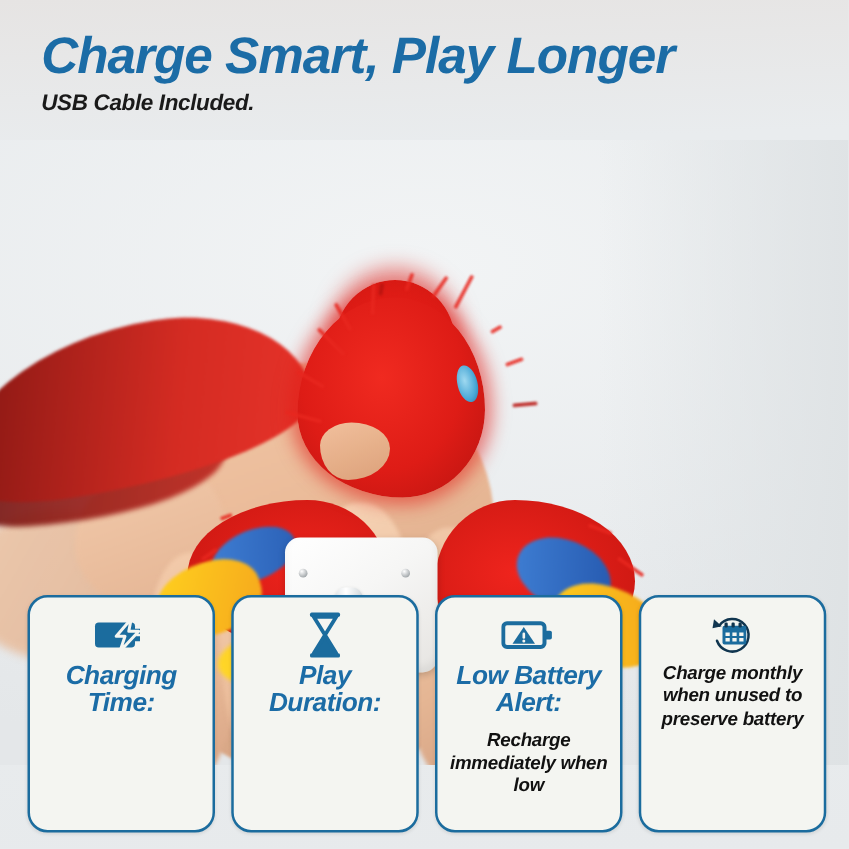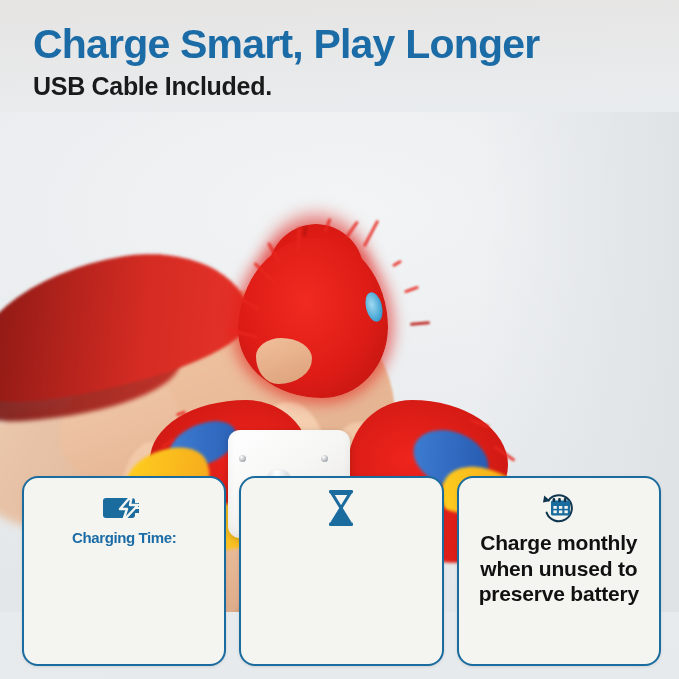--- a/index.html
+++ b/index.html
@@ -13,20 +13,21 @@
     font-family: "Liberation Sans", sans-serif;
     background: #e9ecee;
   }
 
   #infographic {
     position: relative;
     width: 679px;
     height: 679px;
     background: linear-gradient(178deg, #e6e4e3 0%, #e9ecee 18%, #eaedee 60%, #e7eaec 100%);
     overflow: hidden;
+    font-style: italic;
   }
 
   
   .header {
     position: absolute;
     left: 33px;
     top: 22px;
     width: 620px;
     z-index: 6;
   }
@@ -34,21 +35,21 @@
     margin: 0;
     font-size: 41px;
     font-weight: bold;
     letter-spacing: -0.8px;
     line-height: 1.08;
     color: #1b6ca6;
     white-space: nowrap;
   }
   .subtitle {
     margin: 6px 0 0 0;
-    font-size: 25px;
+    font-size: 18px;
     font-weight: bold;
     letter-spacing: -0.3px;
     color: #1a1a1a;
     white-space: nowrap;
   }
 
   
   .photo {
     position: absolute;
     left: 0;
@@ -296,30 +297,30 @@
   }
   .card-icon {
     height: 40px;
     display: flex;
     align-items: center;
     justify-content: center;
     margin-bottom: 2px;
   }
   .card-title {
     color: #1b6ca6;
-    font-size: 15px;
+    font-size: 21px;
     font-weight: bold;
     line-height: 1.06;
     text-align: center;
     letter-spacing: -0.4px;
     margin: 0 0 9px 0;
   }
   .card-body {
     color: #111111;
-    font-size: 21px;
+    font-size: 15px;
     font-weight: bold;
     line-height: 1.22;
     text-align: center;
     letter-spacing: -0.2px;
     margin: 0;
   }
 </style>
 </head>
 <body>
 
@@ -403,22 +404,36 @@
 
     <div class="card">
       <div class="card-icon">
         <svg width="30" height="38" viewBox="0 0 30 38" aria-hidden="true">
           <rect x="3" y="1" width="24" height="3.4" rx="1.3" fill="#1b6c9e"></rect>
           <rect x="3" y="33.6" width="24" height="3.4" rx="1.3" fill="#1b6c9e"></rect>
           <path d="M6 4.4 h18 L15 19 z" fill="none" stroke="#1b6c9e" stroke-width="3"></path>
           <path d="M6 33.6 h18 L15 19 z" fill="#1b6c9e" stroke="#1b6c9e" stroke-width="3" stroke-linejoin="round"></path>
         </svg>
       </div>
+      <div class="card-title">Play Duration:</div>
     </div>
 
+    <div class="card">
+      <div class="card-icon">
+        <svg width="44" height="26" viewBox="0 0 44 26" aria-hidden="true">
+          <rect x="1.6" y="3.6" width="33" height="19" rx="3" fill="none" stroke="#1b6c9e" stroke-width="3.2"></rect>
+          <path d="M35 9.5 h4 a1.5 1.5 0 0 1 1.5 1.5 v4 a1.5 1.5 0 0 1 -1.5 1.5 h-4 z" fill="#1b6c9e"></path>
+          <path d="M18 6.6 L27 20 H9 z" fill="#1b6c9e"></path>
+          <rect x="17" y="11" width="2.1" height="5" rx="1" fill="#f4f5f1"></rect>
+          <circle cx="18.05" cy="17.8" r="1.2" fill="#f4f5f1"></circle>
+        </svg>
+      </div>
+      <div class="card-title">Low Battery Alert:</div>
+      <div class="card-body">Recharge immediately when low</div>
+    </div>
 
     <div class="card">
       <div class="card-icon">
         <svg width="38" height="36" viewBox="0 0 38 36" aria-hidden="true">
           <path d="M8.4 10.5 A13 13 0 1 1 6.6 22.6" fill="none" stroke="#10354f" stroke-width="2" stroke-linecap="round"></path>
           <path d="M4.2 5.4 L10.4 10.9 L3.0 12.6 z" fill="#10354f"></path>
           <rect x="11" y="10.5" width="19" height="15" rx="1.6" fill="#1b6c9e"></rect>
           <rect x="12.6" y="8" width="2.6" height="4" rx="1" fill="#10354f"></rect>
           <rect x="18.2" y="8" width="2.6" height="4" rx="1" fill="#10354f"></rect>
           <rect x="23.8" y="8" width="2.6" height="4" rx="1" fill="#10354f"></rect>

